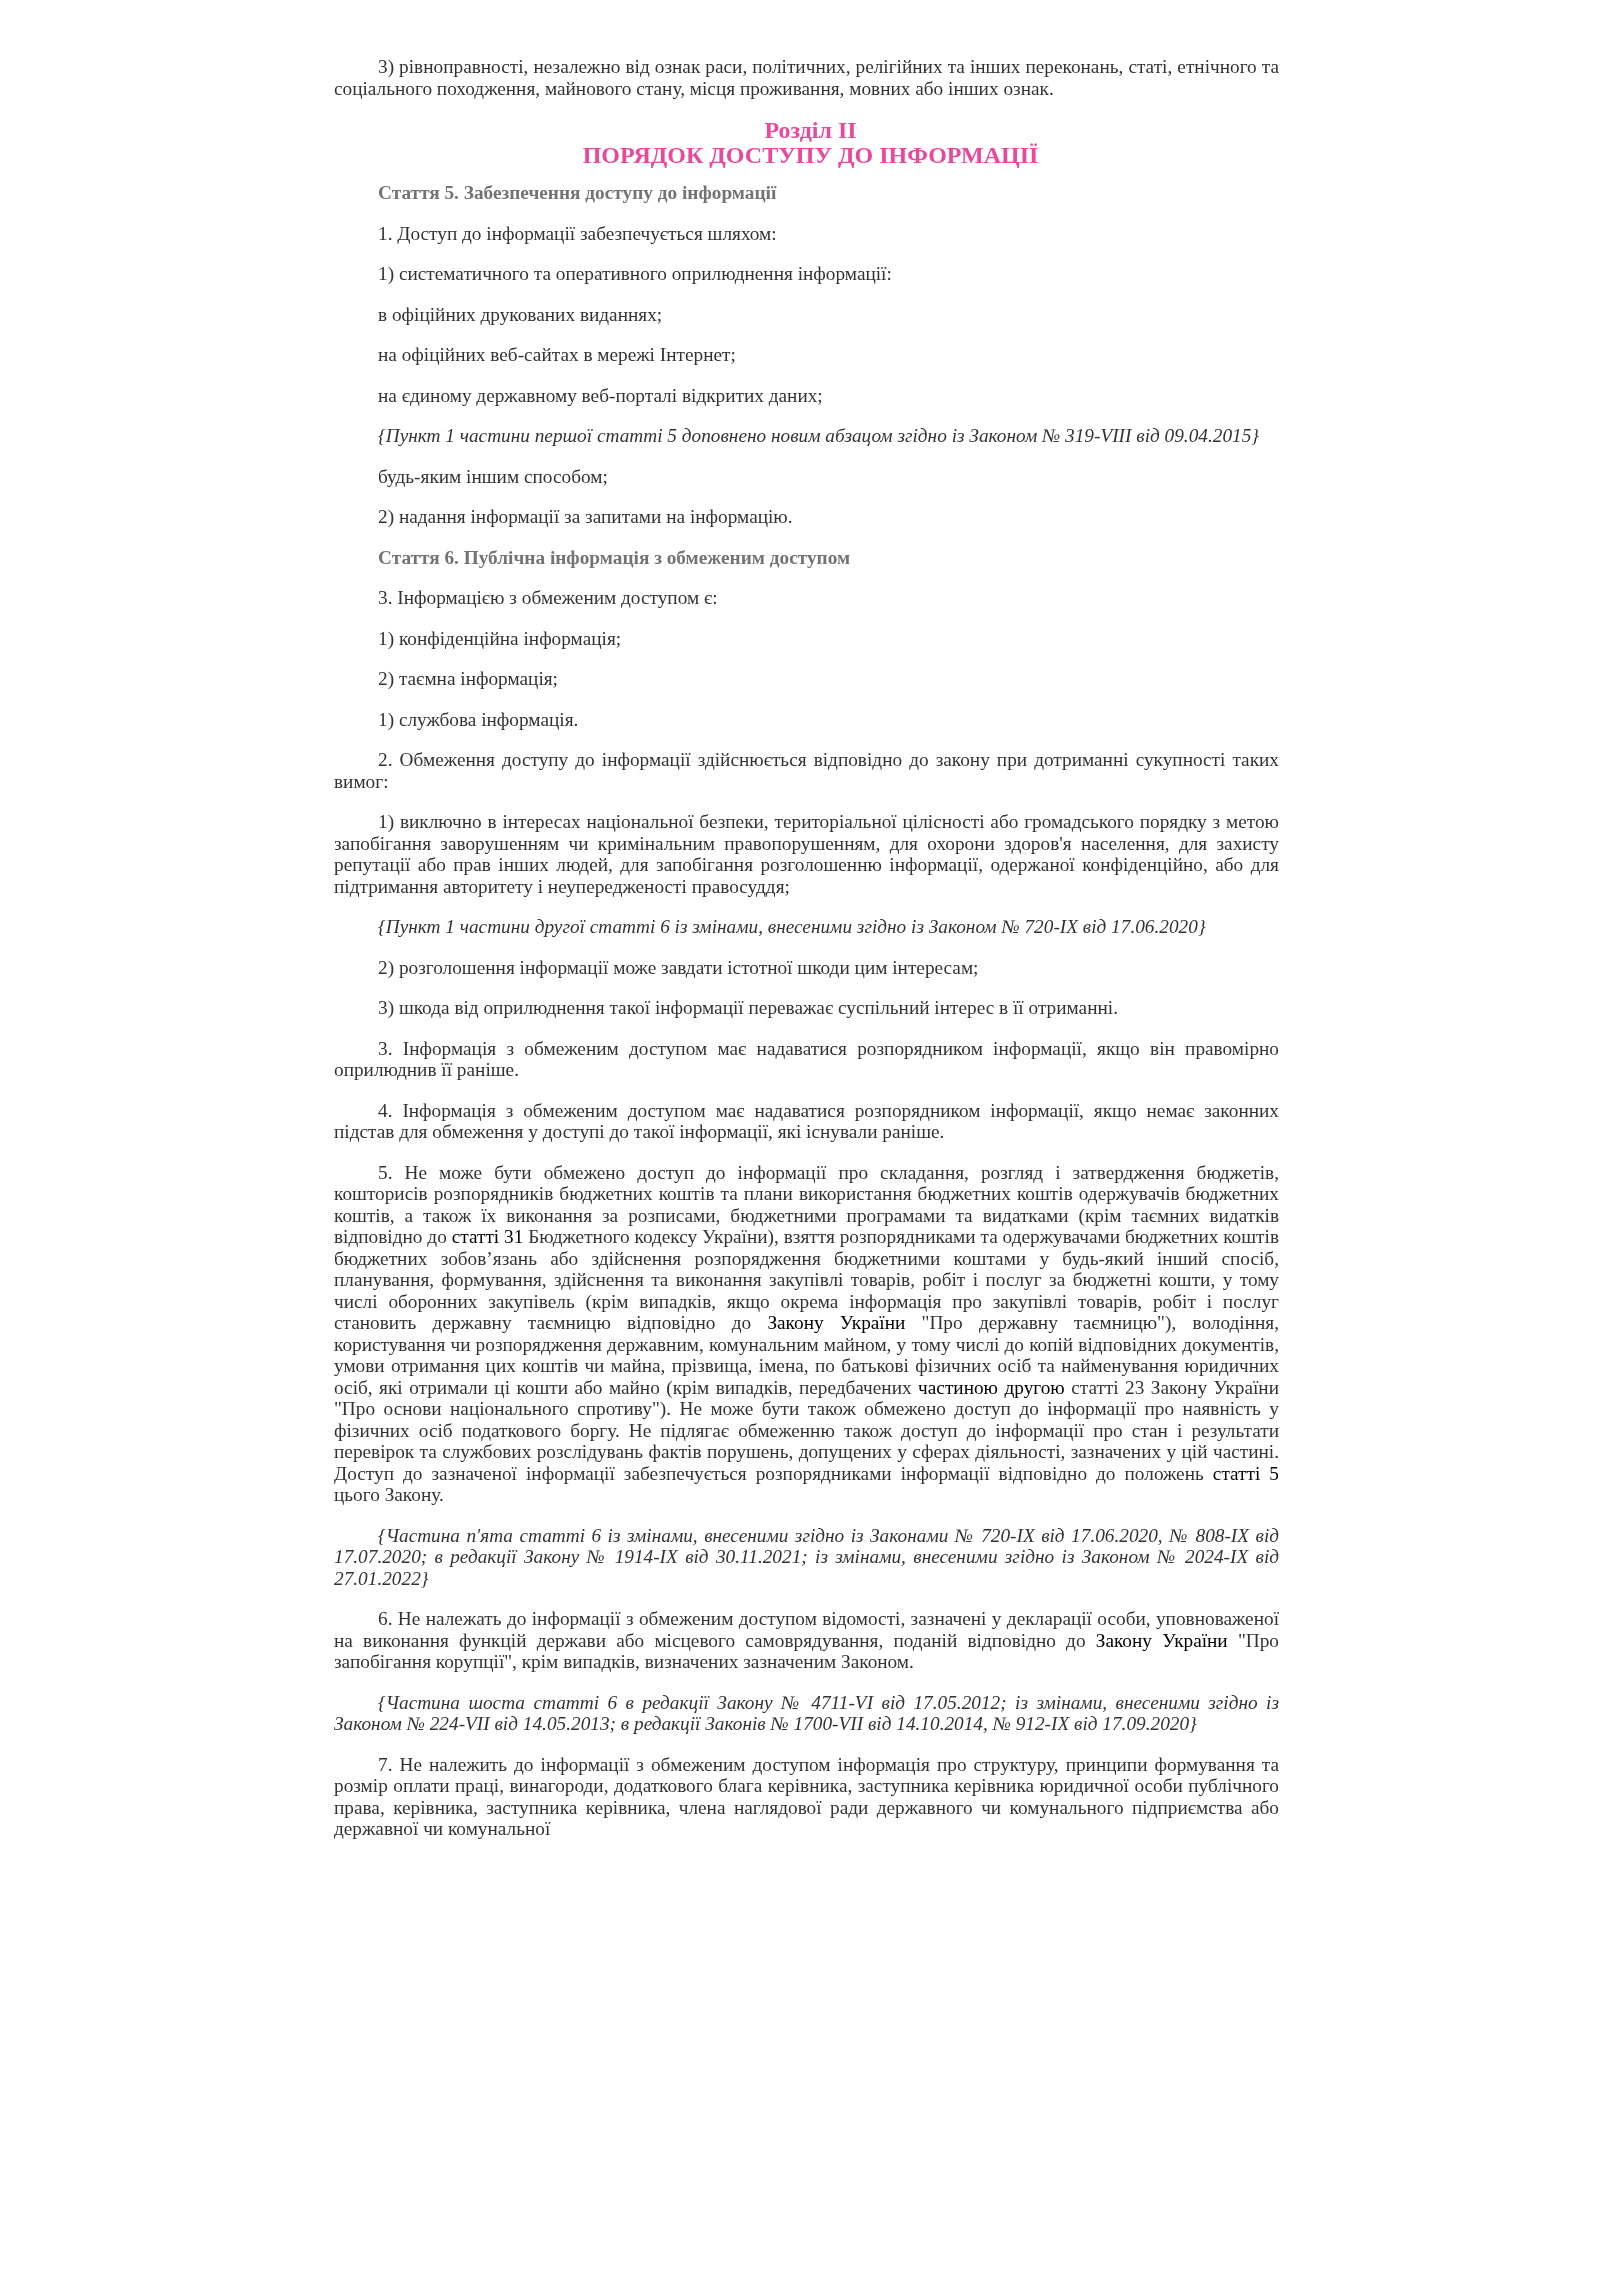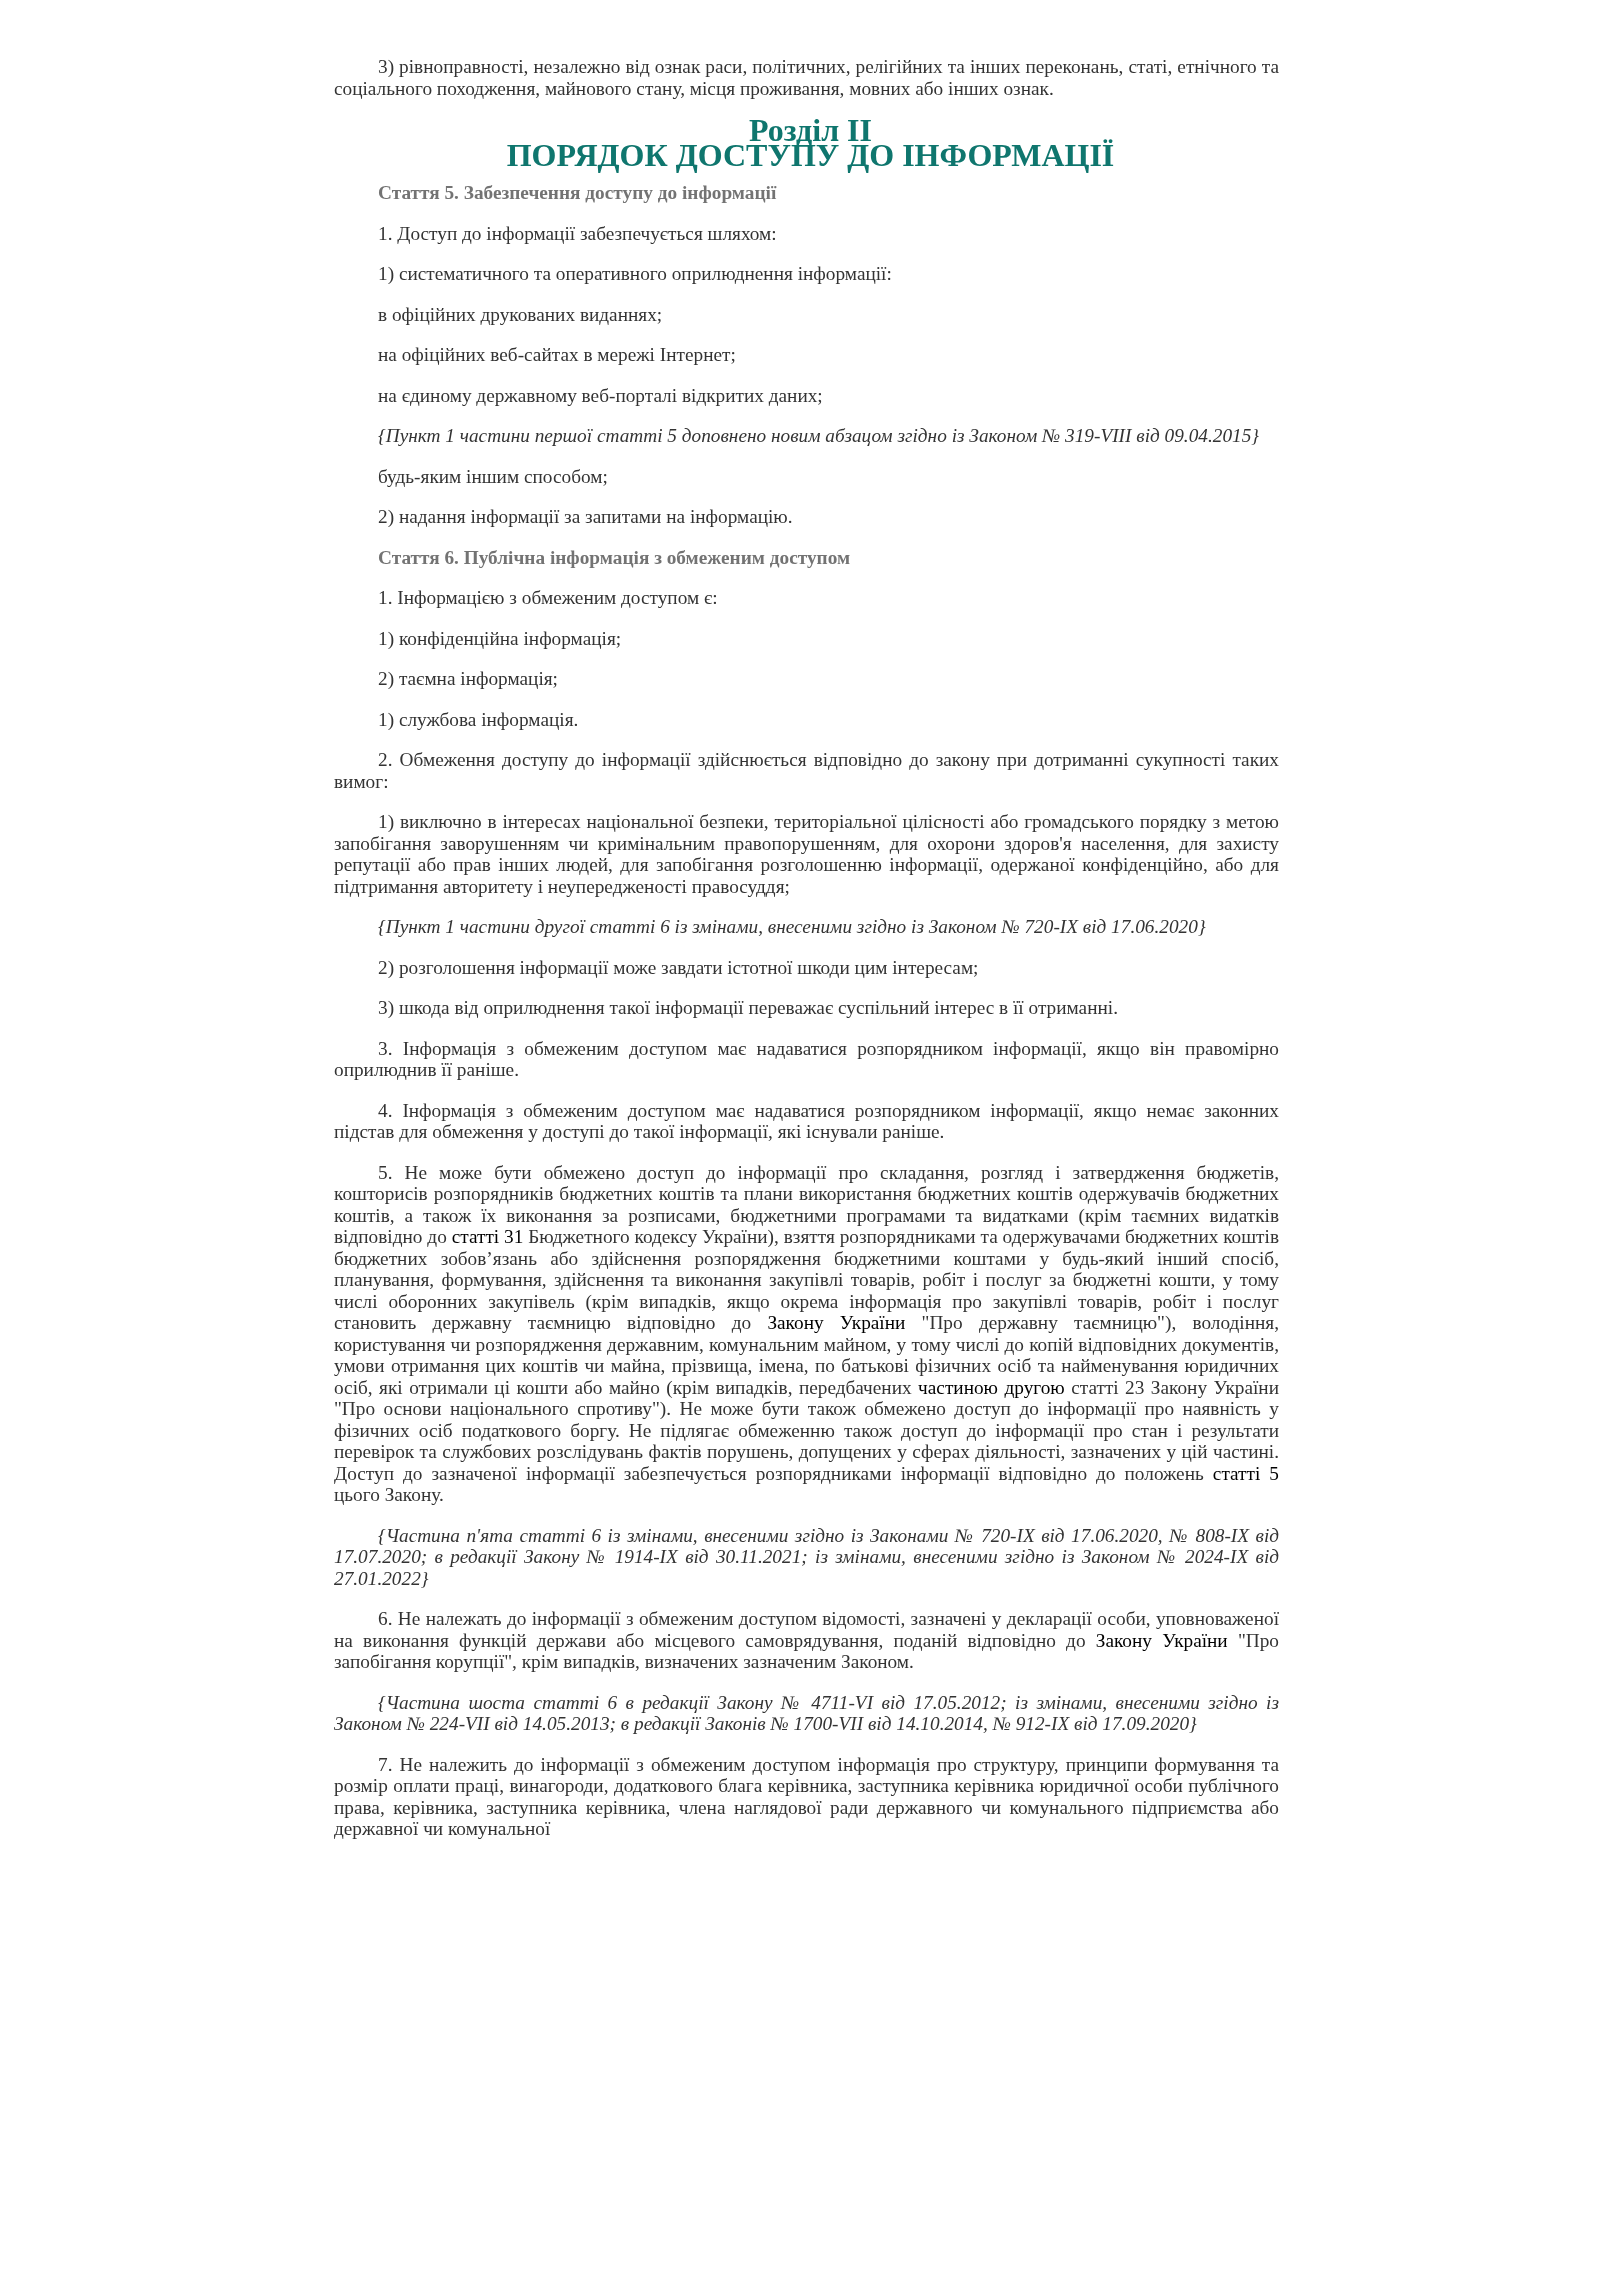--- a/index.html
+++ b/index.html
@@ -13,23 +13,23 @@
     font-size: 19.3px;
     line-height: 21.5px;
     color: #333333;
   }
   p { margin: 0 8px 19px 0; text-align: justify; text-indent: 44px; }
   p.single { text-align: left; }
   p.note { font-style: italic; }
   .section-head {
     text-align: center;
     font-weight: bold;
-    font-size: 32px;
+    font-size: 24px;
     line-height: 25px;
-    color: #0f766e;
+    color: #ec4899;
     margin: 5.4px 0 14.3px 0;
   }
   .article-title {
     font-weight: bold;
     color: #737373;
     text-indent: 44px;
     margin: 0 0 19px 0;
   }
   a.ref { color: #000000; text-decoration: none; }
 </style>
@@ -49,21 +49,21 @@
   <p class="single">1. Доступ до інформації забезпечується шляхом:</p>
   <p class="single">1) систематичного та оперативного оприлюднення інформації:</p>
   <p class="single">в офіційних друкованих виданнях;</p>
   <p class="single">на офіційних веб-сайтах в мережі Інтернет;</p>
   <p class="single">на єдиному державному веб-порталі відкритих даних;</p>
   <p class="note">{Пункт 1 частини першої статті 5 доповнено новим абзацом згідно із Законом № 319-VIII від 09.04.2015}</p>
   <p class="single">будь-яким іншим способом;</p>
   <p class="single">2) надання інформації за запитами на інформацію.</p>
 
   <div class="article-title">Стаття 6. Публічна інформація з обмеженим доступом</div>
-  <p class="single">1. Інформацією з обмеженим доступом є:</p>
+  <p class="single">3. Інформацією з обмеженим доступом є:</p>
   <p class="single">1) конфіденційна інформація;</p>
   <p class="single">2) таємна інформація;</p>
   <p class="single">1) службова інформація.</p>
   <p>2. Обмеження доступу до інформації здійснюється відповідно до закону при дотриманні сукупності таких вимог:</p>
   <p>1) виключно в інтересах національної безпеки, територіальної цілісності або громадського порядку з метою запобігання заворушенням чи кримінальним правопорушенням, для охорони здоров'я населення, для захисту репутації або прав інших людей, для запобігання розголошенню інформації, одержаної конфіденційно, або для підтримання авторитету і неупередженості правосуддя;</p>
   <p class="note">{Пункт 1 частини другої статті 6 із змінами, внесеними згідно із Законом № 720-IX від 17.06.2020}</p>
   <p class="single">2) розголошення інформації може завдати істотної шкоди цим інтересам;</p>
   <p class="single">3) шкода від оприлюднення такої інформації переважає суспільний інтерес в її отриманні.</p>
   <p>3. Інформація з обмеженим доступом має надаватися розпорядником інформації, якщо він правомірно оприлюднив її раніше.</p>
   <p>4. Інформація з обмеженим доступом має надаватися розпорядником інформації, якщо немає законних підстав для обмеження у доступі до такої інформації, які існували раніше.</p>

